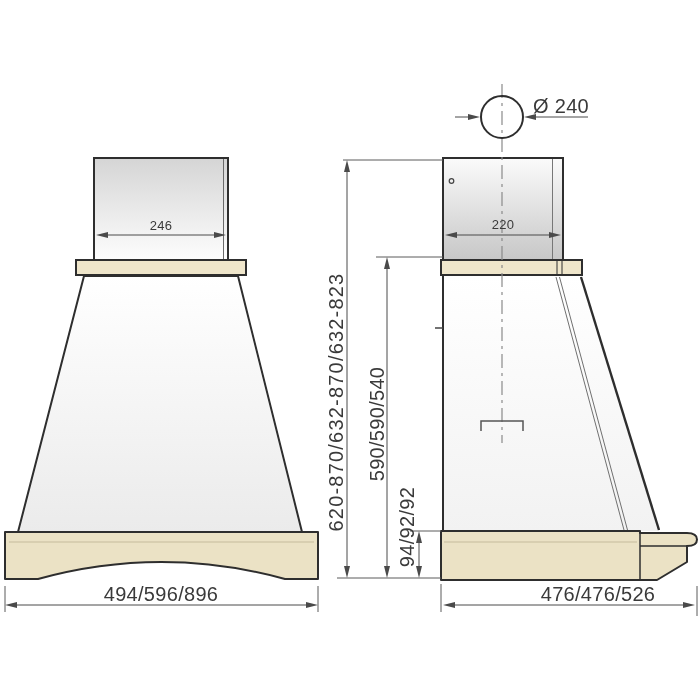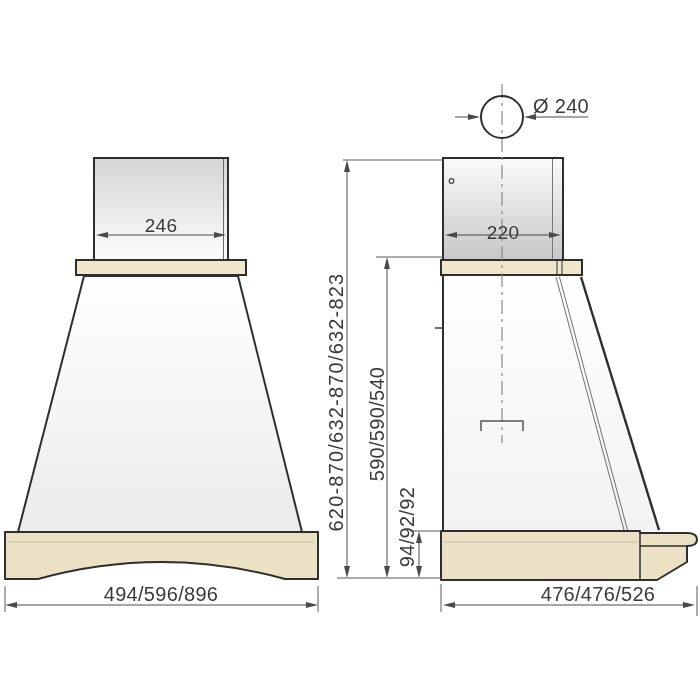--- a/index.html
+++ b/index.html
@@ -17,21 +17,21 @@
     font-size:20px;
     line-height:1;
     white-space:nowrap;
     transform:translate(-50%,-50%);
     letter-spacing:0.3px;
   }
   .lbl.rot{
     transform:translate(-50%,-50%) rotate(-90deg);
   }
   .lbl.long{letter-spacing:1.2px;}
-  .lbl.small{font-size:19px;}
+  .lbl.small{font-size:13px;}
 </style>
 </head>
 <body>
 
 <div id="canvas">
 
   <svg id="drawing" width="700" height="700" viewBox="0 0 700 700">
     <defs>
       <linearGradient id="gradFrontChimney" x1="0" y1="0" x2="0" y2="1">
         <stop offset="0" stop-color="#d5d5d5"></stop>
@@ -136,21 +136,21 @@
       <line x1="441" y1="584" x2="441" y2="612" stroke="#5a5a5a"></line>
       <line x1="697" y1="586" x2="697" y2="616" stroke="#5a5a5a"></line>
       <line x1="451" y1="605" x2="687" y2="605"></line>
       <polygon points="443,605 455,602 455,608" stroke="none"></polygon>
       <polygon points="695,605 683,602 683,608" stroke="none"></polygon>
     </g>
   </svg>
 
   <div class="lbl small" style="left:161px;top:225px;">246</div>
 
-  <div class="lbl small" style="left:503px;top:224px;margin-top:8px;">220</div>
+  <div class="lbl small" style="left:503px;top:224px;">220</div>
 
   <div class="lbl" style="left:561px;top:106px;">Ø 240</div>
 
   <div class="lbl rot long" style="left:336px;top:402px;">620-870/632-870/632-823</div>
 
   <div class="lbl rot" style="left:377px;top:424px;">590/590/540</div>
 
   <div class="lbl rot" style="left:407px;top:527px;">94/92/92</div>
 
   <div class="lbl" style="left:161px;top:594px;">494/596/896</div>

